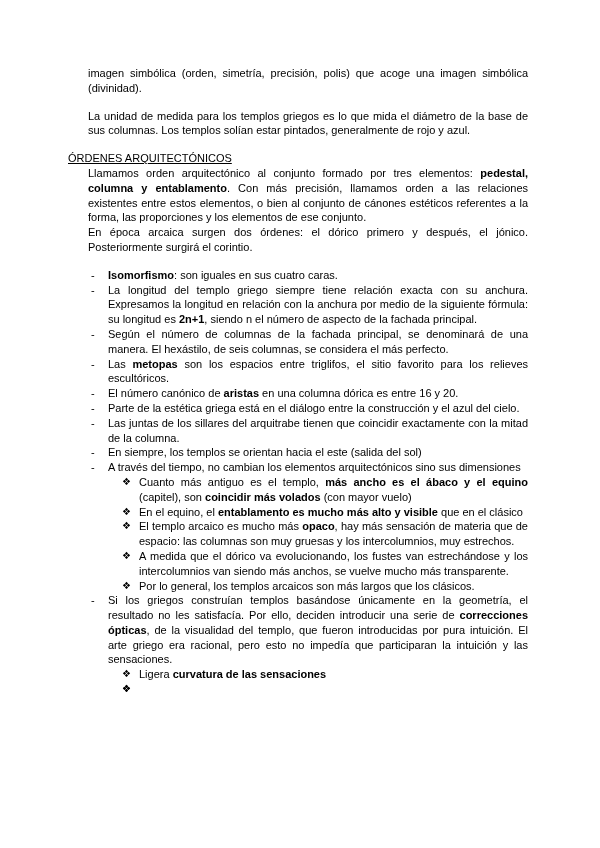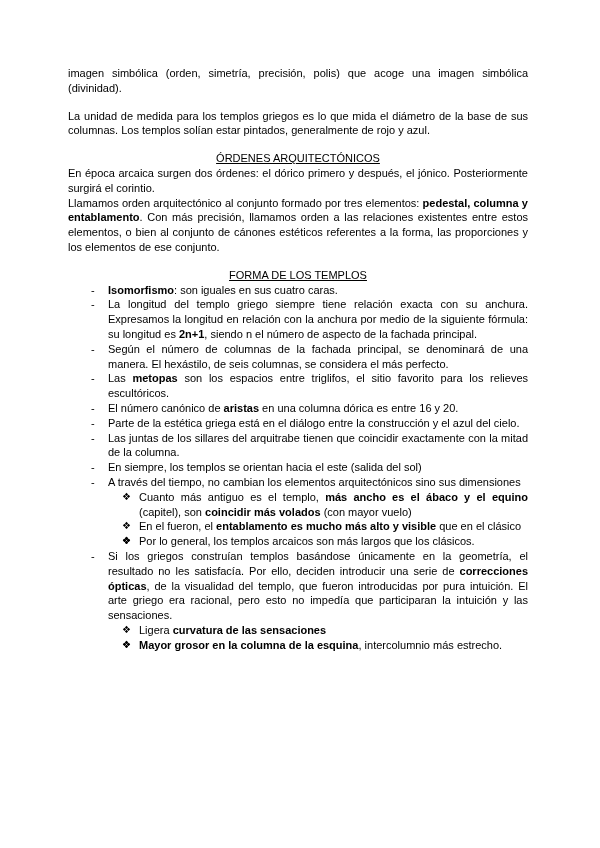--- a/index.html
+++ b/index.html
@@ -14,24 +14,25 @@
     height: 848px;
     background: #ffffff;
     color: #000000;
     font-family: "Liberation Sans", "DejaVu Sans", sans-serif;
     font-size: 11px;
     line-height: 14.8px;
     padding: 66px 72px 40px 68px;
   }
   .para {
     text-align: justify;
+    margin-left: 20px;
   }
   .heading {
     text-decoration: underline;
-    text-align: center;
+    text-align: left;
   }
   .spacer {
     height: 13px;
   }
   .li {
     position: relative;
     text-align: justify;
   }
   .li.l1 { padding-left: 40px; }
   .li.l1 > .bullet { position: absolute; left: 23px; top: 0; }
@@ -42,36 +43,35 @@
 </head>
 <body>
 
 <div class="page">
   <div>
       <div class="para"><span><span>imagen simbólica (orden, simetría, precisión, polis) que acoge una imagen simbólica (divinidad).</span></span></div>
       <div class="spacer"></div>
       <div class="para"><span><span>La unidad de medida para los templos griegos es lo que mida el diámetro de la base de sus columnas. Los templos solían estar pintados, generalmente de rojo y azul.</span></span></div>
       <div class="spacer"></div>
       <div class="heading"><span><span>ÓRDENES ARQUITECTÓNICOS</span></span></div>
+      <div class="para"><span><span>Llamamos orden arquitectónico al conjunto formado por tres elementos: </span><span class="b">pedestal, columna y entablamento</span><span>. Con más precisión, llamamos orden a las relaciones existentes entre estos elementos, o bien al conjunto de cánones estéticos referentes a la forma, las proporciones y los elementos de ese conjunto.</span></span></div>
       <div class="para"><span><span>En época arcaica surgen dos órdenes: el dórico primero y después, el jónico. Posteriormente surgirá el corintio.</span></span></div>
-      <div class="para"><span><span>Llamamos orden arquitectónico al conjunto formado por tres elementos: </span><span class="b">pedestal, columna y entablamento</span><span>. Con más precisión, llamamos orden a las relaciones existentes entre estos elementos, o bien al conjunto de cánones estéticos referentes a la forma, las proporciones y los elementos de ese conjunto.</span></span></div>
       <div class="spacer"></div>
-      <div class="heading"><span><span>FORMA DE LOS TEMPLOS</span></span></div>
       <div class="li l1"><span class="bullet">-</span><span><span class="b">Isomorfismo</span><span>: son iguales en sus cuatro caras.</span></span></div>
       <div class="li l1"><span class="bullet">-</span><span><span>La longitud del templo griego siempre tiene relación exacta con su anchura. Expresamos la longitud en relación con la anchura por medio de la siguiente fórmula: su longitud es </span><span class="b">2n+1</span><span>, siendo n el número de aspecto de la fachada principal.</span></span></div>
       <div class="li l1"><span class="bullet">-</span><span><span>Según el número de columnas de la fachada principal, se denominará de una manera. El hexástilo, de seis columnas, se considera el más perfecto.</span></span></div>
       <div class="li l1"><span class="bullet">-</span><span><span>Las </span><span class="b">metopas</span><span> son los espacios entre triglifos, el sitio favorito para los relieves escultóricos.</span></span></div>
       <div class="li l1"><span class="bullet">-</span><span><span>El número canónico de </span><span class="b">aristas</span><span> en una columna dórica es entre 16 y 20.</span></span></div>
       <div class="li l1"><span class="bullet">-</span><span><span>Parte de la estética griega está en el diálogo entre la construcción y el azul del cielo.</span></span></div>
       <div class="li l1"><span class="bullet">-</span><span><span>Las juntas de los sillares del arquitrabe tienen que coincidir exactamente con la mitad de la columna.</span></span></div>
       <div class="li l1"><span class="bullet">-</span><span><span>En siempre, los templos se orientan hacia el este (salida del sol)</span></span></div>
       <div class="li l1"><span class="bullet">-</span><span><span>A través del tiempo, no cambian los elementos arquitectónicos sino sus dimensiones</span></span></div>
       <div class="li l2"><span class="bullet">❖</span><span><span>Cuanto más antiguo es el templo, </span><span class="b">más ancho es el ábaco y el equino</span><span> (capitel), son </span><span class="b">coincidir más volados</span><span> (con mayor vuelo)</span></span></div>
-      <div class="li l2"><span class="bullet">❖</span><span><span>En el fueron, el </span><span class="b">entablamento es mucho más alto y visible</span><span> que en el clásico</span></span></div>
-      <div class="li l2"><span class="bullet">❖</span></div>
-      <div class="li l2"><span class="bullet">❖</span></div>
+      <div class="li l2"><span class="bullet">❖</span><span><span>En el equino, el </span><span class="b">entablamento es mucho más alto y visible</span><span> que en el clásico</span></span></div>
+      <div class="li l2"><span class="bullet">❖</span><span><span>El templo arcaico es mucho más </span><span class="b">opaco</span><span>, hay más sensación de materia que de espacio: las columnas son muy gruesas y los intercolumnios, muy estrechos.</span></span></div>
+      <div class="li l2"><span class="bullet">❖</span><span><span>A medida que el dórico va evolucionando, los fustes van estrechándose y los intercolumnios van siendo más anchos, se vuelve mucho más transparente.</span></span></div>
       <div class="li l2"><span class="bullet">❖</span><span><span>Por lo general, los templos arcaicos son más largos que los clásicos.</span></span></div>
       <div class="li l1"><span class="bullet">-</span><span><span>Si los griegos construían templos basándose únicamente en la geometría, el resultado no les satisfacía. Por ello, deciden introducir una serie de </span><span class="b">correcciones ópticas</span><span>, de la visualidad del templo, que fueron introducidas por pura intuición. El arte griego era racional, pero esto no impedía que participaran la intuición y las sensaciones.</span></span></div>
       <div class="li l2"><span class="bullet">❖</span><span><span>Ligera </span><span class="b">curvatura de las sensaciones</span></span></div>
       <div class="li l2"><span class="bullet">❖</span></div>
-      <div class="li l2"><span class="bullet">❖</span><span><span class="b">Mayor grosor en la columna de la esquina</span><span>, intercolumnio más estrecho.</span></span></div>
+      <div class="li l2"><span class="bullet">❖</span></div>
     </div>
 </div>
 
 </body></html>

